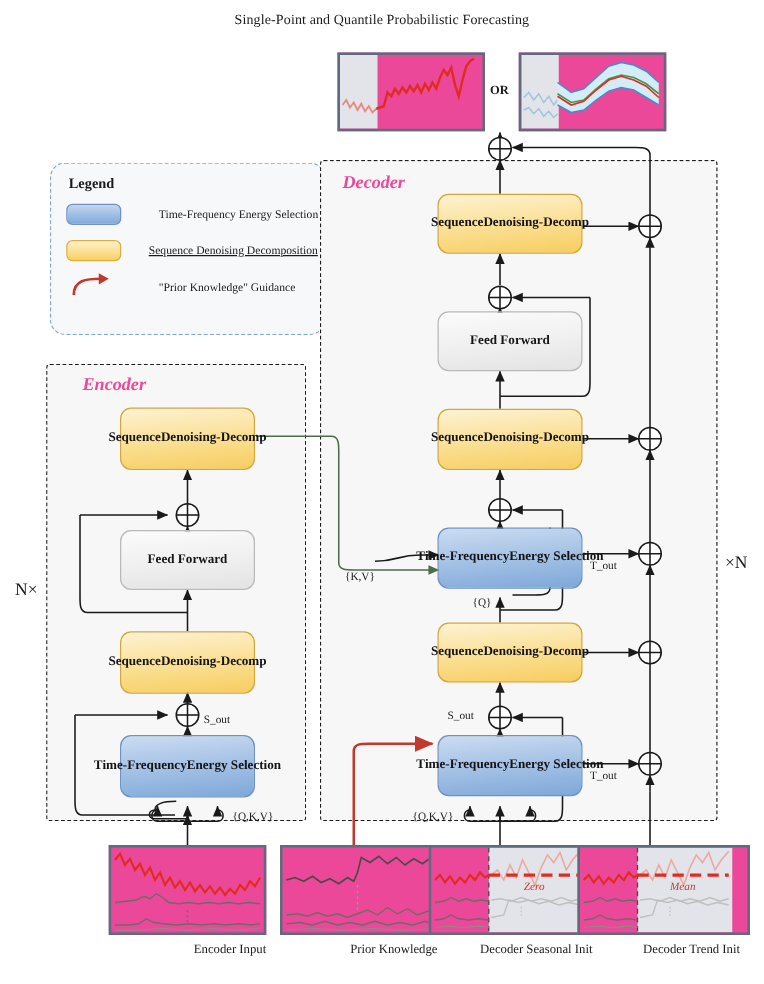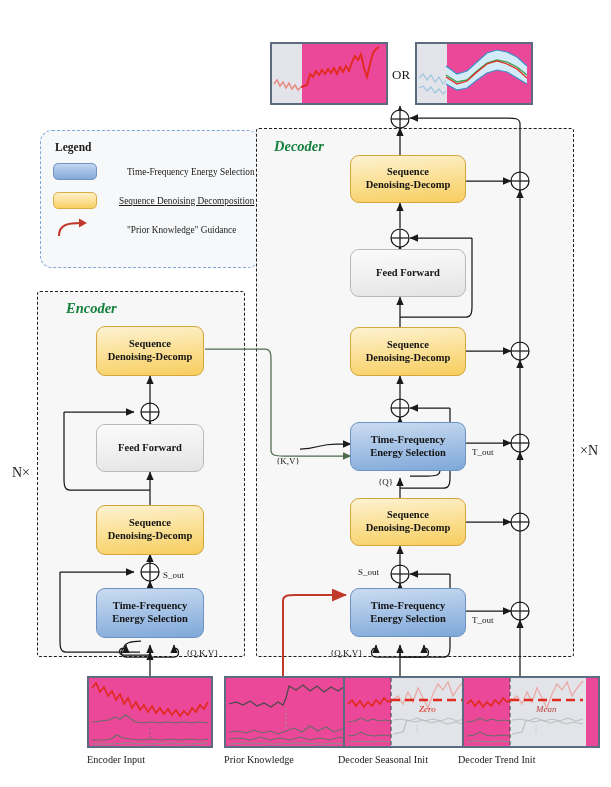--- a/index.html
+++ b/index.html
@@ -2,58 +2,59 @@
 <html><head>
 <meta charset="utf-8">
 <style>
   html,body{margin:0;padding:0;background:#fff;}
   body{width:611px;height:787px;position:relative;
        font-family:"Liberation Serif", serif;color:#1a1a1a;}
   #stage{position:absolute;left:0;top:0;width:611px;height:787px;overflow:hidden;}
   svg.layer{position:absolute;left:0;top:0;width:611px;height:787px;}
   .title-top{position:absolute;left:0;top:10px;width:611px;text-align:center;
              font-size:11.2px;font-weight:400;letter-spacing:.1px;}
-  .or-label{position:absolute;font-size:13px;font-weight:400;}
+  .or-label{position:absolute;font-size:10px;font-weight:700;}
   .panel{position:absolute;box-sizing:border-box;border:2.4px solid #5d6b80;
          background:#ec4899;overflow:hidden;}
   .panel svg{display:block;}
-  .caption{position:absolute;text-align:left;font-size:10.2px;font-family:Liberation Serif, serif;}
+  .caption{position:absolute;text-align:right;font-size:10.2px;font-family:Liberation Serif, serif;}
   .dashbox{position:absolute;box-sizing:border-box;border:1.7px dashed #1d1d1d;
            background:#f7f7f7;border-radius:3px;}
   .dashbox-label{position:absolute;font-style:italic;font-weight:700;
-                 font-size:14.5px;color:#15803d;}
+                 font-size:14.5px;color:#ec4899;}
   .legendbox{position:absolute;box-sizing:border-box;
              border:1.6px dashed #7ea6d8;background:#f7f8fa;border-radius:12px;}
   .legend-title{position:absolute;font-weight:700;font-size:11.5px;}
   .legend-row{position:absolute;display:flex;align-items:center;}
   .legend-text{font-size:9.3px;white-space:nowrap;}
   .sw{width:44px;height:17px;border-radius:5px;box-sizing:border-box;}
   .sw-blue{background:linear-gradient(180deg,#c3d6ee 0%,#9dbde4 55%,#85aad9 100%);
            border:1px solid #6e93c4;}
   .sw-yellow{background:linear-gradient(180deg,#fdf0c8 0%,#fbdf93 55%,#f8cf62 100%);
              border:1px solid #d9ae45;}
   .blk{position:absolute;box-sizing:border-box;border-radius:9px;
-       display:flex;flex-direction:column;align-items:center;justify-content:center;
+       display:flex;align-items:center;justify-content:center;
        font-weight:700;line-height:1.22;}
   .blk span{display:block;white-space:nowrap;}
   .blk-yellow{background:linear-gradient(175deg,#fdf2d2 0%,#fbe29c 45%,#f7cd5e 100%);
               border:1.3px solid #d4a63c;color:#141414;}
   .blk-blue{background:linear-gradient(175deg,#cbdcf1 0%,#a8c4e6 45%,#7ea8d9 100%);
             border:1.3px solid #6d92c3;color:#141414;}
   .blk-grey{background:linear-gradient(175deg,#fbfbfb 0%,#efefef 55%,#e3e3e3 100%);
             border:1.3px solid #b9b9b9;color:#141414;}
   .mathlbl{position:absolute;font-size:9px;white-space:nowrap;}
   .qkv{position:absolute;font-size:9px;white-space:nowrap;font-style:normal;}
   .nx{position:absolute;font-size:14px;white-space:nowrap;}
 </style>
 </head>
 <body>
 
 <div id="stage">
 
+  <div class="title-top">Single-Point and Quantile Probabilistic Forecasting</div>
 
   <div class="panel" style="left:270px;top:42px;width:118px;height:63px;">
     <svg width="114" height="59" viewBox="0 0 114 59">
       <rect x="0" y="0" width="30" height="59" fill="#e2e4e9"></rect>
       <polyline points="2,40 5,36 8,42 11,38 14,44 17,39 20,45 23,41 26,46 29,43" fill="none" stroke="#e98a80" stroke-width="1.5"></polyline>
       <polyline points="29,43 32,42 35,41 38,30 41,33 44,27 47,31 50,26 53,30 56,25 59,29
                         62,24 65,30 68,23 71,28 74,22 77,27 80,18 83,12 86,16 89,10 92,24
                         95,33 98,20 101,9 104,5 107,3" fill="none" stroke="#e02b20" stroke-width="1.9"></polyline>
     </svg>
   </div>

